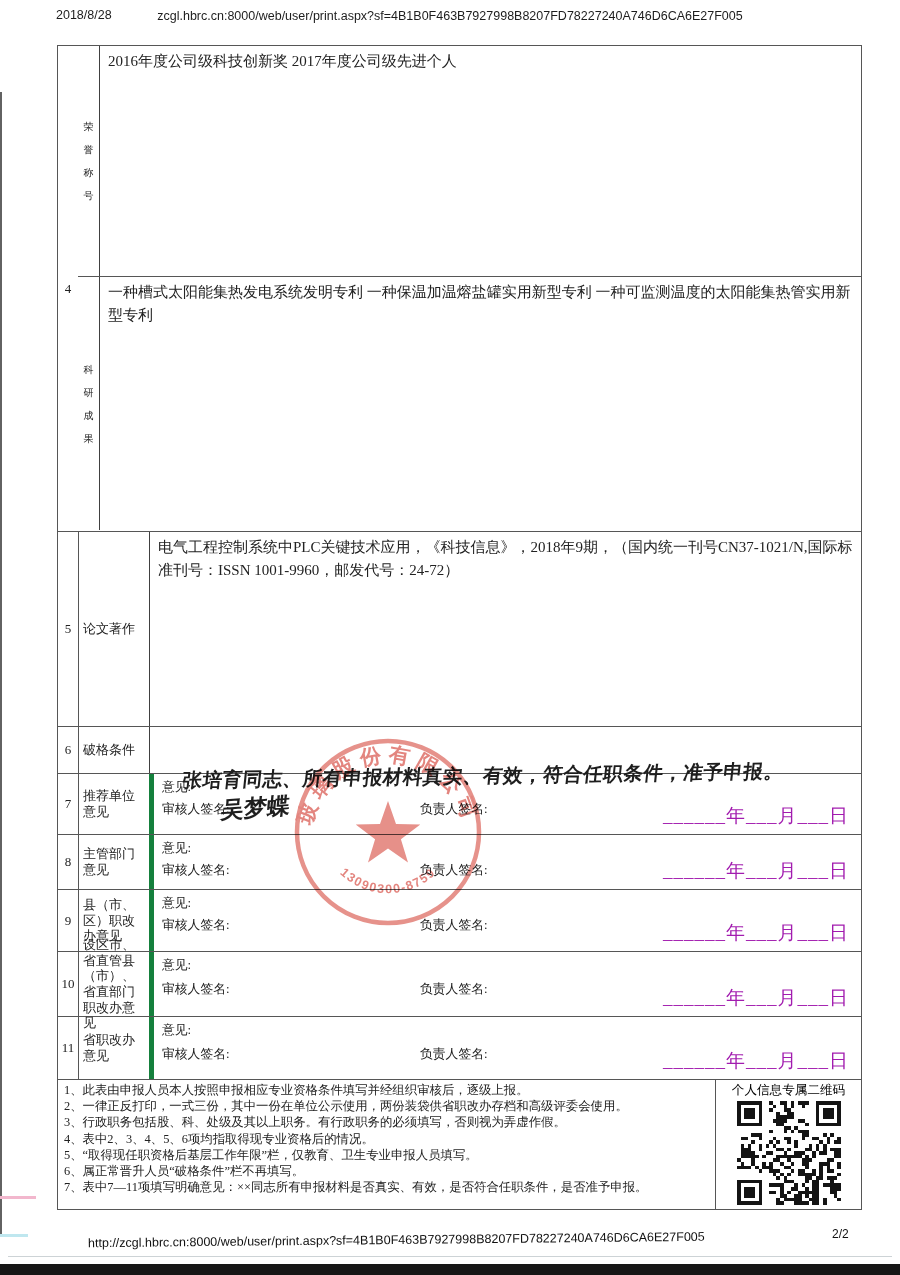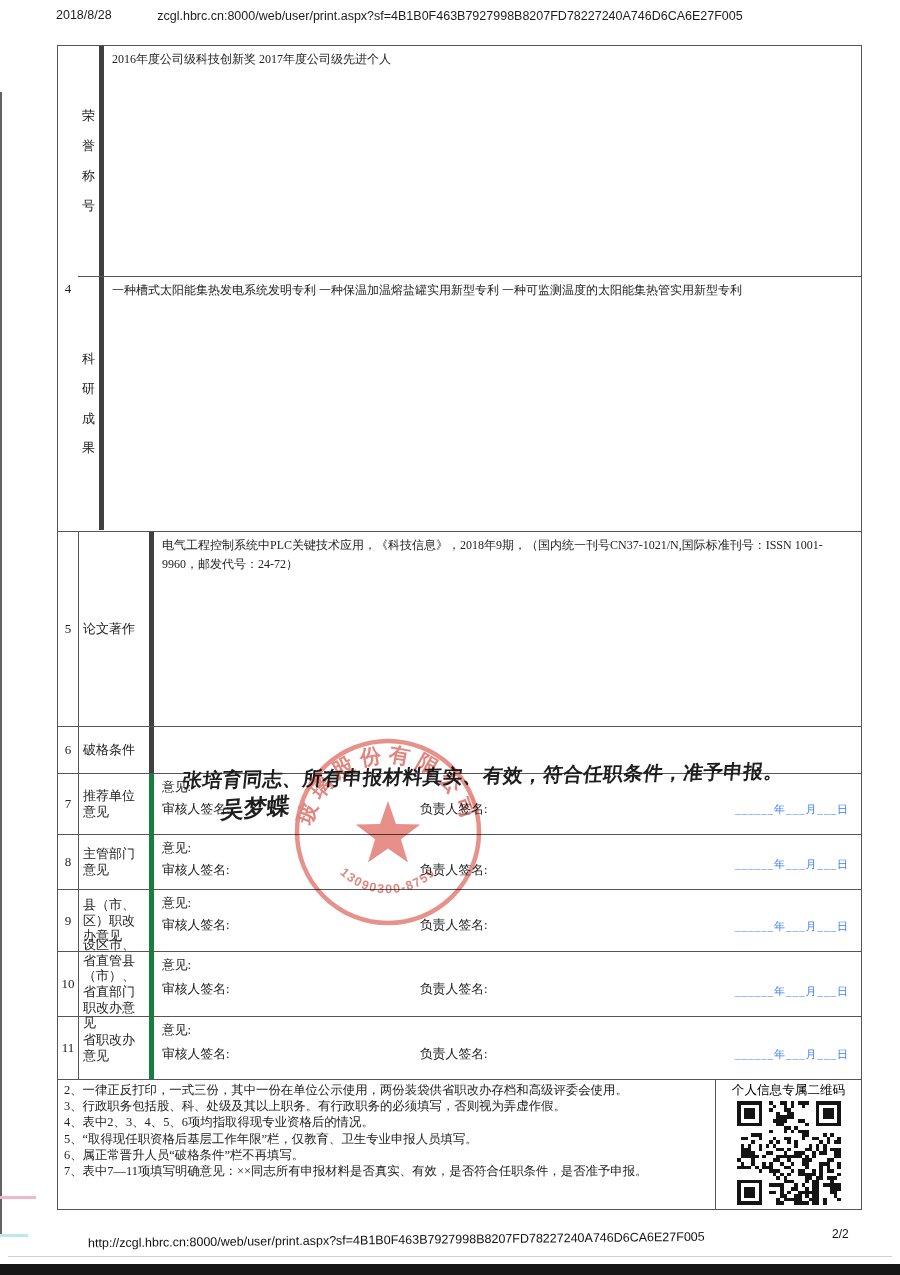--- a/index.html
+++ b/index.html
@@ -26,26 +26,26 @@
   .r{display:flex;border-top:1px solid #565656;box-sizing:border-box;}
   .r:first-child{border-top:none;}
   .c{border-left:1px solid #565656;box-sizing:border-box;position:relative;}
   .c:first-child{border-left:none;}
   .num{width:20px;display:flex;align-items:center;justify-content:center;font-size:13px;}
   .rowlabel{width:71px;display:flex;align-items:center;justify-content:flex-start;font-size:13px;line-height:1.2;padding:2px 2px 2px 4px;box-sizing:border-box;}
   .subcol{flex:1;display:flex;flex-direction:column;}
   .subrow{display:flex;box-sizing:border-box;}
   .subrow + .subrow{border-top:1px solid #565656;}
   .sublabel{width:21px;border-left:1px solid #565656;display:flex;align-items:center;justify-content:center;box-sizing:border-box;}
-  .sublabel span{display:block;width:14px;font-size:13px;line-height:2.3;word-break:break-all;text-align:center;}
-  .content{flex:1;border-left:5px solid #404040;padding:4px 8px;font-size:12px;line-height:1.55;box-sizing:border-box;position:relative;}
+  .sublabel span{display:block;width:14px;font-size:10px;line-height:2.3;word-break:break-all;text-align:center;}
+  .content{flex:1;border-left:1px solid #404040;padding:4px 8px;font-size:15px;line-height:1.55;box-sizing:border-box;position:relative;}
   .op-content{flex:1;border-left:5px solid #15803d;padding:3px 8px;font-size:12.8px;line-height:1.6;box-sizing:border-box;position:relative;}
   .op-line2{position:relative;margin-top:2px;}
   .resp{position:absolute;left:258px;top:0;}
-  .dateline{position:absolute;right:12px;bottom:15px;font-size:11px;letter-spacing:1px;color:#3b82f6;}
+  .dateline{position:absolute;right:12px;bottom:3px;font-size:19px;letter-spacing:1px;color:#a21caf;}
   
   .instr-left{width:657px;padding:2px 6px 2px 6px;box-sizing:border-box;font-size:12.4px;line-height:16.2px;}
   .instr-right{flex:1;border-left:1px solid #565656;box-sizing:border-box;text-align:center;padding-top:2px;}
   .qr-label{font-size:12.6px;color:#000000;}
   
   .handwrite{font-weight:bold;color:#1e1e1e;transform:skewX(-7deg) rotate(-0.9deg);transform-origin:left top;white-space:nowrap;}
   .hw-opinion{left:184px;top:767px;font-size:19.5px;letter-spacing:0.5px;}
   .hw-sign{left:222px;top:795px;font-size:23px;transform:skewX(-9deg) rotate(-4deg);}
   .stamp{left:288px;top:732px;width:200px;height:200px;mix-blend-mode:multiply;opacity:.82;pointer-events:none;}
 </style>
@@ -147,20 +147,21 @@
       <div class="op-line2" style="margin-top:4px;">
         <span>审核人签名:</span>
         <span class="resp">负责人签名:</span>
       </div>
       <div class="dateline">______年___月___日</div>
     </div>
   </div>
 
   <div class="r" style="height:130px;">
     <div class="c instr-left">
+      <div>1、此表由申报人员本人按照申报相应专业资格条件填写并经组织审核后，逐级上报。</div>
       <div>2、一律正反打印，一式三份，其中一份在单位公示使用，两份装袋供省职改办存档和高级评委会使用。</div>
       <div>3、行政职务包括股、科、处级及其以上职务。有行政职务的必须填写，否则视为弄虚作假。</div>
       <div>4、表中2、3、4、5、6项均指取得现专业资格后的情况。</div>
       <div>5、“取得现任职资格后基层工作年限”栏，仅教育、卫生专业申报人员填写。</div>
       <div>6、属正常晋升人员“破格条件”栏不再填写。</div>
       <div>7、表中7—11项填写明确意见：××同志所有申报材料是否真实、有效，是否符合任职条件，是否准予申报。</div>
     </div>
     <div class="c instr-right">
       <div class="qr-label">个人信息专属二维码</div>
       <div style="margin-top:2px;">

